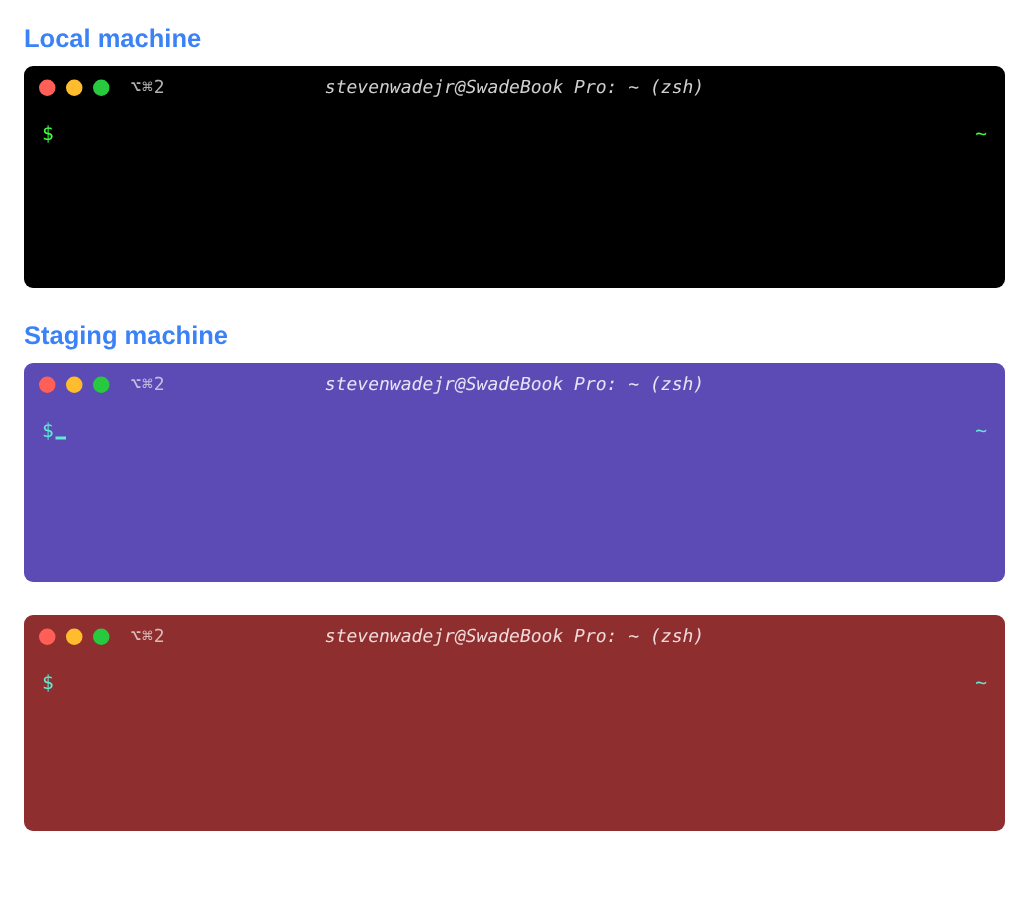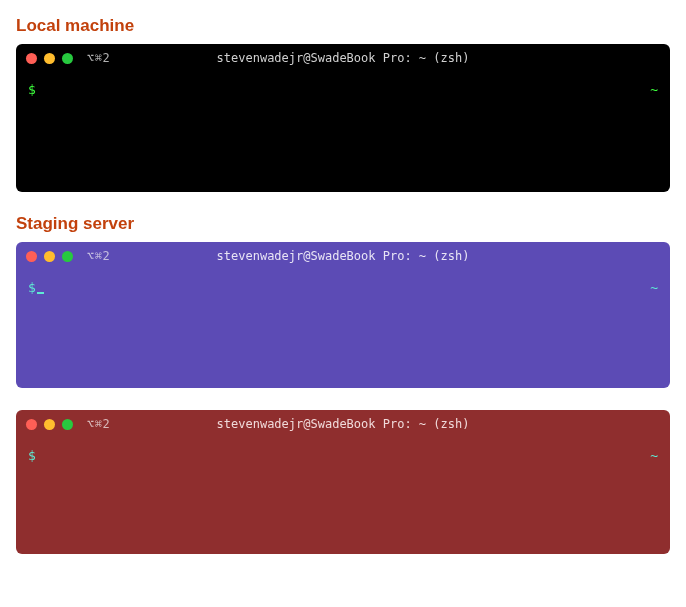--- a/index.html
+++ b/index.html
@@ -12,21 +12,21 @@
       background: #ffffff;
       padding: 16px;
       width: 686px;
     }
     .section {
       margin-bottom: 22px;
     }
     .section-title {
       font-weight: 700;
       font-size: 17px;
-      color: #c2410c;
+      color: #3b82f6;
       margin-bottom: 8px;
     }
     .terminal {
       border-radius: 6px;
       overflow: hidden;
       font-family: "SF Mono", Menlo, Monaco, Consolas, monospace;
       font-size: 12px;
     }
     .titlebar {
       height: 28px;
@@ -54,20 +54,21 @@
       font-size: 12px;
       letter-spacing: 0.5px;
     }
     .window-title {
       position: absolute;
       left: 50%;
       transform: translateX(-50%);
       color: #d0d0d0;
       font-size: 12px;
       white-space: nowrap;
+      font-style: italic;
     }
     .terminal-body {
       padding: 10px 12px;
       min-height: 118px;
       position: relative;
     }
     .prompt {
       font-size: 13px;
       font-weight: 500;
     }
@@ -125,21 +126,21 @@
       <span class="window-title">stevenwadejr@SwadeBook Pro: ~ (zsh)</span>
     </div>
     <div class="terminal-body">
       <span class="prompt">$</span>
       <span class="tilde">~</span>
     </div>
   </div>
 </div>
 
 <div class="section">
-  <div class="section-title">Staging server</div>
+  <div class="section-title">Staging machine</div>
   <div class="terminal term-staging">
     <div class="titlebar">
       <div class="traffic-lights">
         <div class="traffic-light tl-red"></div>
         <div class="traffic-light tl-yellow"></div>
         <div class="traffic-light tl-green"></div>
       </div>
       <span class="shortcut">⌥⌘2</span>
       <span class="window-title">stevenwadejr@SwadeBook Pro: ~ (zsh)</span>
     </div>

